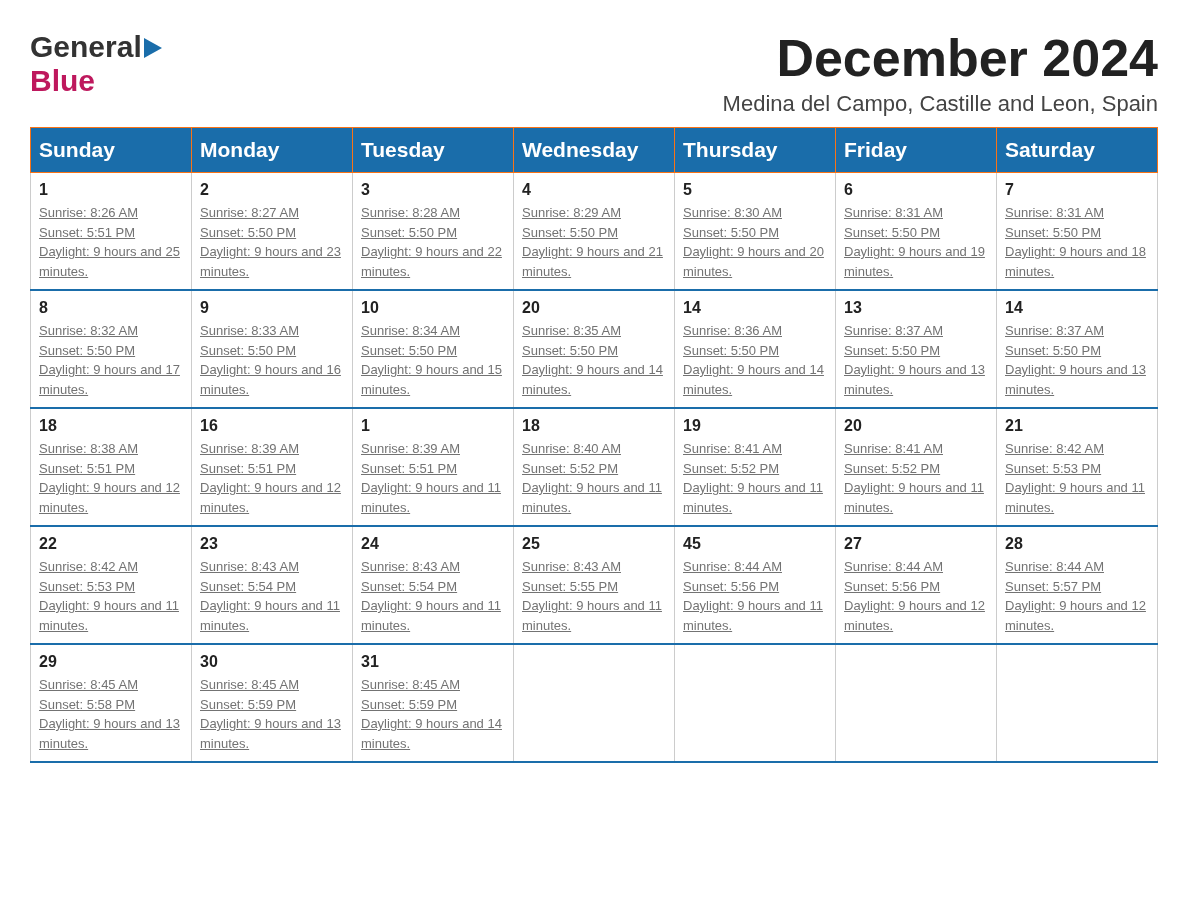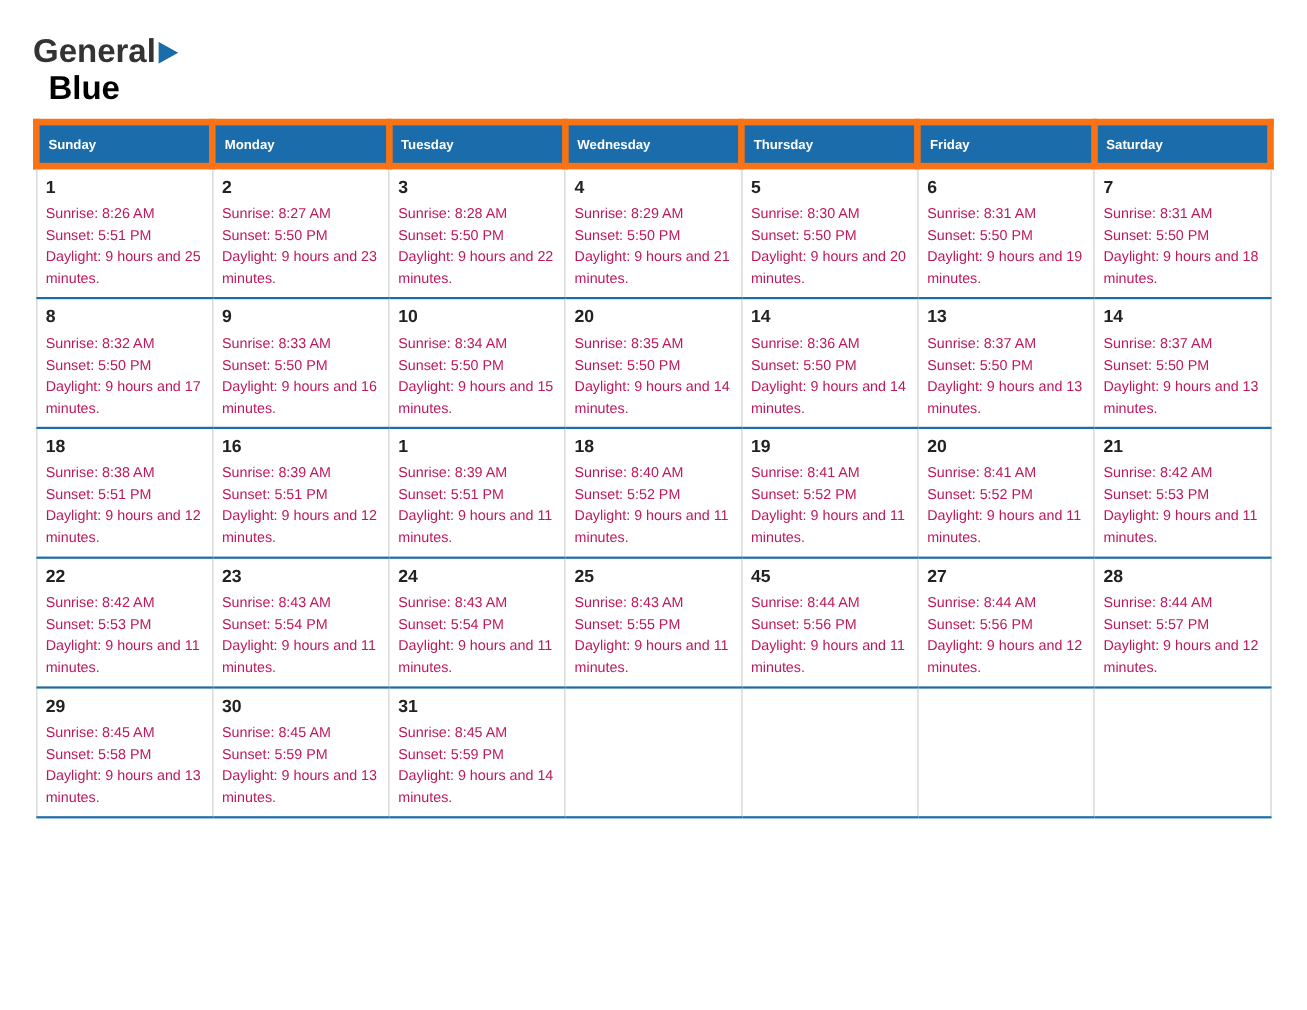--- a/index.html
+++ b/index.html
@@ -37,46 +37,47 @@
     }
     .calendar {
       width: 100%;
       border-collapse: collapse;
       margin-top: 10px;
     }
     .calendar th {
       background: #1a6daa;
       color: #fff;
       padding: 10px 8px;
-      font-size: 12px;
+      font-size: 21px;
       font-weight: bold;
       text-align: left;
-      border: 6px solid #f97316;
+      border: 1px solid #f97316;
     }
     .calendar td {
       border: 1px solid #ccc;
       vertical-align: top;
       padding: 8px;
       width: 14.28%;
       min-height: 110px;
     }
     .calendar tr td {
       border-bottom: 2px solid #1a6daa;
     }
     .day-number {
       font-size: 16px;
       font-weight: bold;
       color: #222;
       display: block;
       margin-bottom: 4px;
     }
     .day-info {
       font-size: 13px;
-      color: #be185d;
+      color: #737373;
       line-height: 1.5;
+      text-decoration: underline;
     }
     .empty-cell {
       background: #fff;
     }
     
     .logo-wrapper {
       display: flex;
       flex-direction: row;
       align-items: center;
     }
@@ -86,22 +87,26 @@
 
 <div class="header">
   <div class="logo">
     <div class="logo-wrapper">
       <span style="font-size:30px;font-weight:bold;color:#333;font-family:Arial,sans-serif;">General</span>
       <svg width="22" height="22" viewBox="0 0 22 22" style="margin-left:2px;margin-top:4px;">
         <polygon points="0,0 18,10 0,20" fill="#1a6daa"></polygon>
       </svg>
     </div>
     <div>
-      <span style="font-size:30px;font-weight:bold;color:#000000;font-family:Arial,sans-serif;margin-left:14px;">Blue</span>
+      <span style="font-size:30px;font-weight:bold;color:#be185d;font-family:Arial,sans-serif;margin-left:0;">Blue</span>
     </div>
+  </div>
+  <div class="title-area">
+    <div class="month-title">December 2024</div>
+    <div class="location-title">Medina del Campo, Castille and Leon, Spain</div>
   </div>
 </div>
 
 <table class="calendar">
   <thead>
     <tr>
     <th>Sunday</th>
         <th>Monday</th>
         <th>Tuesday</th>
         <th>Wednesday</th>

